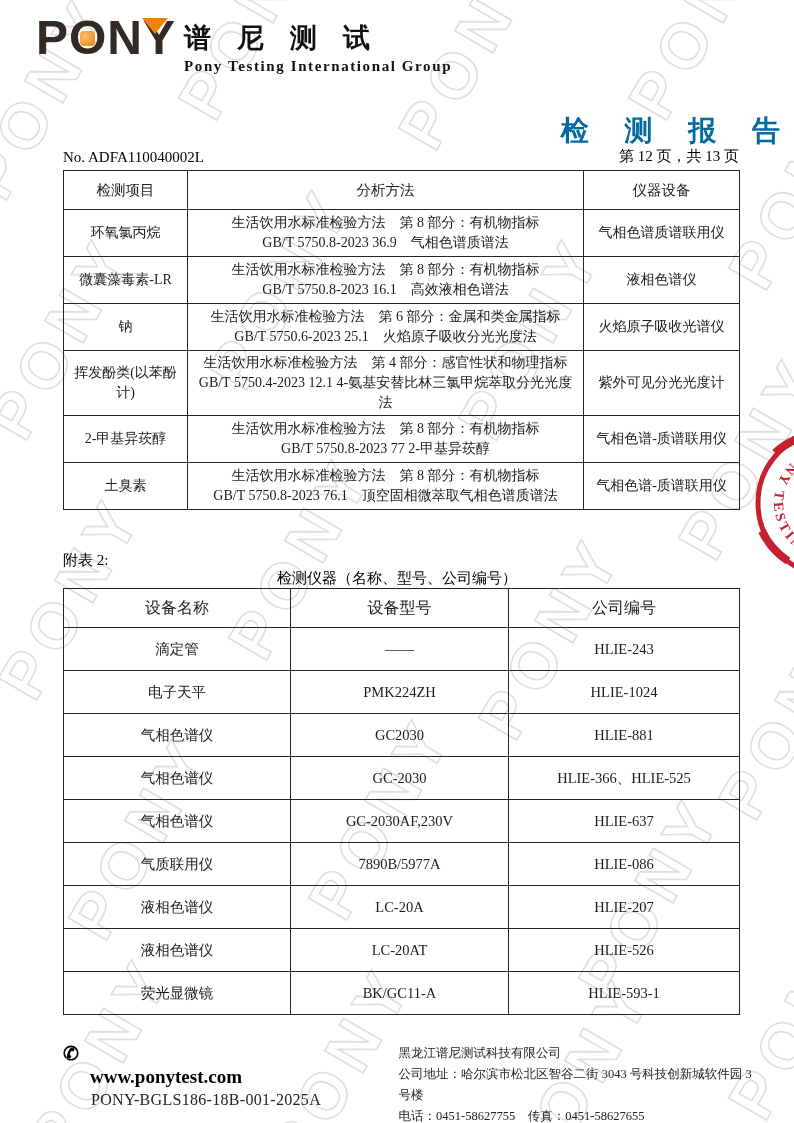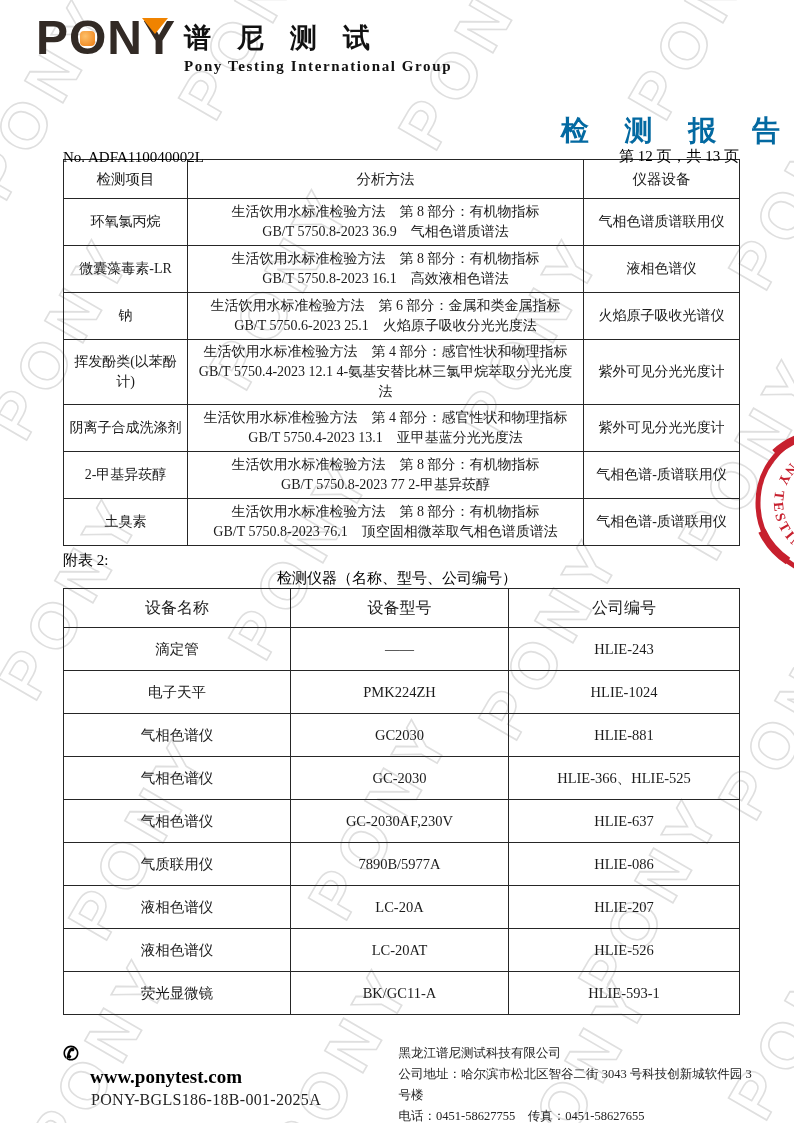--- a/index.html
+++ b/index.html
@@ -31,21 +31,21 @@
   .logo-en{font-size:15px;letter-spacing:1.6px;color:#111;margin-top:2px;font-weight:bold;}
   
   .doc-title{position:absolute;left:0;right:0;top:112px;text-align:right;z-index:2;
     font-family:"Liberation Sans", sans-serif;font-weight:bold;font-size:28px;letter-spacing:14px;color:#0369a1;}
   .meta-line{position:absolute;left:63px;right:55px;top:147px;z-index:2;
     display:flex;justify-content:space-between;font-size:15px;color:#000;align-items:flex-end;}
   
   .tbl{position:absolute;left:63px;z-index:1;border-collapse:collapse;table-layout:fixed;background:transparent;}
   .tbl td,.tbl th{border:1.6px solid #262626;text-align:center;vertical-align:middle;
     font-weight:normal;padding:2px 5px;background:transparent;}
-  #method-table{top:159px;width:676px;border-radius:30px;}
+  #method-table{top:170px;width:676px;border-radius:30px;}
   #method-table th{height:34px;font-size:14.5px;}
   #method-table td{font-size:14px;line-height:20px;}
   #method-table td.item-cell{height:42px;}
   .m-line{white-space:normal;}
   #instrument-table{top:588px;width:676px;}
   #instrument-table th{height:34px;font-size:16px;}
   #instrument-table td{height:38px;font-size:14.5px;}
   .appendix-label{position:absolute;left:63px;top:551px;font-size:15px;z-index:2;color:#000;}
   .tbl2-caption{position:absolute;left:0;right:0;top:569px;text-align:center;font-size:15px;z-index:2;color:#000;}
   
@@ -141,28 +141,20 @@
   </tr>
   <tr>
     <td class="item-cell">挥发酚类(以苯酚计)</td>
     <td>
       <div class="m-line">生活饮用水标准检验方法　第 4 部分：感官性状和物理指标</div>
       <div class="m-line">GB/T 5750.4-2023 12.1 4-氨基安替比林三氯甲烷萃取分光光度法</div>
     </td>
     <td>紫外可见分光光度计</td>
   </tr>
   <tr>
-    <td class="item-cell">阴离子合成洗涤剂</td>
-    <td>
-      <div class="m-line">生活饮用水标准检验方法　第 4 部分：感官性状和物理指标</div>
-      <div class="m-line">GB/T 5750.4-2023 13.1　亚甲基蓝分光光度法</div>
-    </td>
-    <td>紫外可见分光光度计</td>
-  </tr>
-  <tr>
     <td class="item-cell">2-甲基异莰醇</td>
     <td>
       <div class="m-line">生活饮用水标准检验方法　第 8 部分：有机物指标</div>
       <div class="m-line">GB/T 5750.8-2023 77 2-甲基异莰醇</div>
     </td>
     <td>气相色谱-质谱联用仪</td>
   </tr>
   <tr>
     <td class="item-cell">土臭素</td>
     <td>

